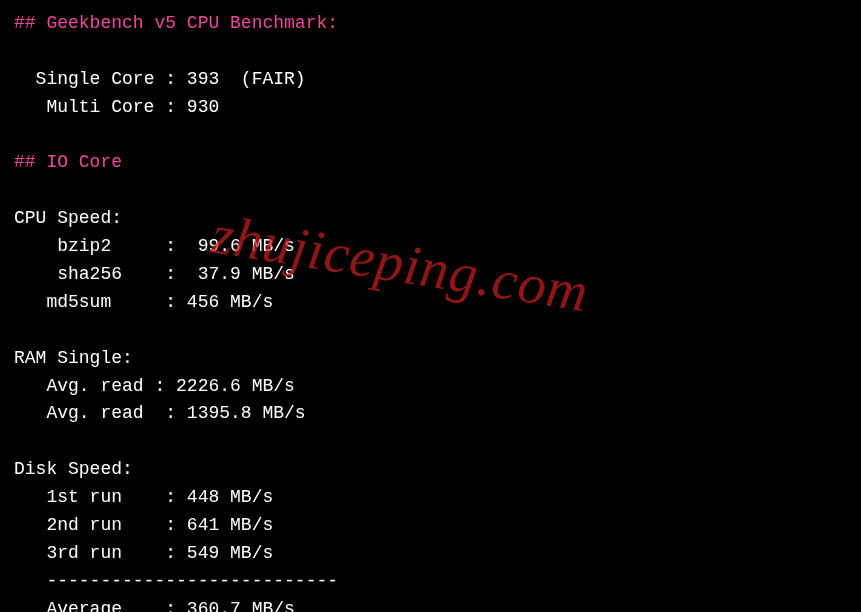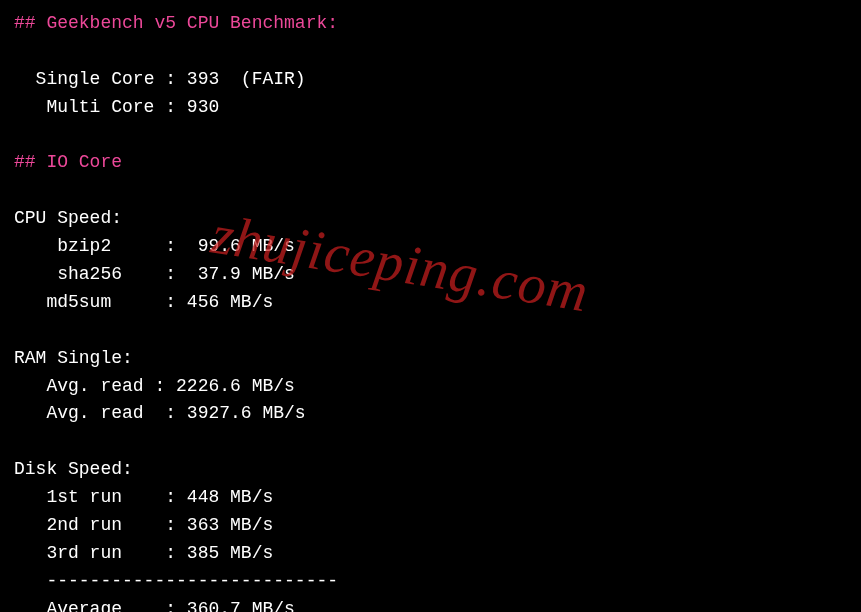--- a/index.html
+++ b/index.html
@@ -60,20 +60,20 @@
 
 <span class="header">## IO Core</span>
 
 <span class="section-title">CPU Speed:</span>
     <span class="white">bzip2</span>     :  <span class="white">99.6 MB/s</span>
     <span class="white">sha256</span>    :  <span class="white">37.9 MB/s</span>
    <span class="white">md5sum</span>     : <span class="white">456 MB/s</span>
 
 <span class="section-title">RAM Single:</span>
    <span class="white">Avg. read</span> : <span class="white">2226.6 MB/s</span>
-   <span class="white">Avg. read</span>  : <span class="white">3927.6 MB/s</span>
+   <span class="white">Avg. read</span>  : <span class="white">1395.8 MB/s</span>
 
 <span class="section-title">Disk Speed:</span>
    <span class="white">1st run</span>    : <span class="white">448 MB/s</span>
-   <span class="white">2nd run</span>    : <span class="white">363 MB/s</span>
-   <span class="white">3rd run</span>    : <span class="white">385 MB/s</span>
+   <span class="white">2nd run</span>    : <span class="white">641 MB/s</span>
+   <span class="white">3rd run</span>    : <span class="white">549 MB/s</span>
    <span class="white">---------------------------</span>
    <span class="white">Average</span>    : <span class="white">360.7 MB/s</span></pre>
 
 </body></html>

